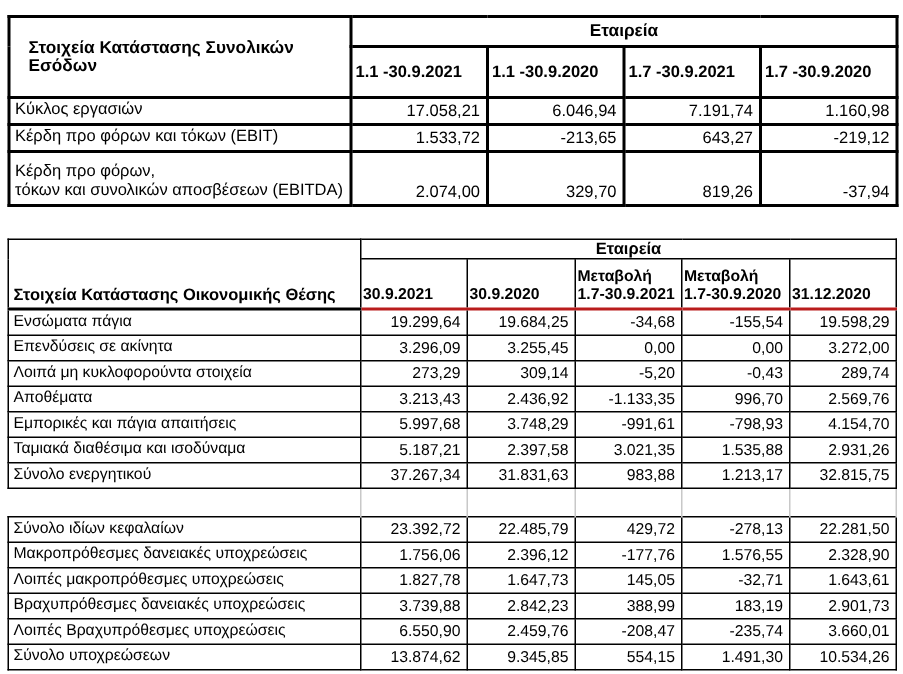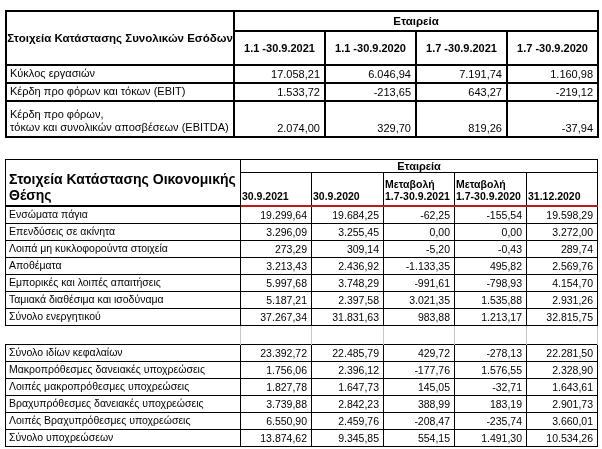--- a/index.html
+++ b/index.html
@@ -28,29 +28,29 @@
   }
   #t1 .group-head {
     height: 16px;
     font-weight: bold;
     text-align: center;
     font-size: 11.5px;
     padding: 1px 2px;
   }
   #t1 .label-head {
     font-weight: bold;
-    text-align: center;
+    text-align: left;
     vertical-align: middle;
     font-size: 11.5px;
-    padding: 2px 0;
+    padding: 2px 12px;
   }
   #t1 .col-head {
     height: 28px;
     font-weight: bold;
-    text-align: center;
+    text-align: left;
     vertical-align: middle;
     font-size: 11px;
     padding: 2px;
   }
   #t1 tbody tr { height: 14px; }
   #t1 tbody tr.tall { height: 36px; margin-top: 20px; }
   
   #t2 { margin-top: 21px; font-size: 10.5px; }
   #t2 th, #t2 td {
     border: 1px solid #000;
@@ -60,21 +60,21 @@
     font-weight: bold;
     text-align: center;
     font-size: 11px;
     border-bottom: 1px solid #000;
     padding: 0 2px;
   }
   #t2 .label-head {
     font-weight: bold;
     text-align: left;
     vertical-align: bottom;
-    font-size: 14px;
+    font-size: 11px;
     padding: 1px 3px 2px;
     border-bottom: 2px solid #000;
   }
   #t2 .col-head {
     height: 28px;
     font-weight: bold;
     text-align: left;
     vertical-align: bottom;
     font-size: 10.5px;
     padding: 1px 1px 3px;
@@ -183,21 +183,21 @@
           <th class="col-head">Μεταβολή
 1.7-30.9.2020</th>
           <th class="col-head">31.12.2020</th>
         </tr>
       </thead>
       <tbody>
         <tr>
           <td class="label">Ενσώματα πάγια</td>
           <td class="num">19.299,64</td>
           <td class="num">19.684,25</td>
-          <td class="num">-62,25</td>
+          <td class="num">-34,68</td>
           <td class="num">-155,54</td>
           <td class="num">19.598,29</td>
         </tr>
         <tr>
           <td class="label">Επενδύσεις σε ακίνητα</td>
           <td class="num">3.296,09</td>
           <td class="num">3.255,45</td>
           <td class="num">0,00</td>
           <td class="num">0,00</td>
           <td class="num">3.272,00</td>
@@ -208,25 +208,25 @@
           <td class="num">309,14</td>
           <td class="num">-5,20</td>
           <td class="num">-0,43</td>
           <td class="num">289,74</td>
         </tr>
         <tr>
           <td class="label">Αποθέματα</td>
           <td class="num">3.213,43</td>
           <td class="num">2.436,92</td>
           <td class="num">-1.133,35</td>
-          <td class="num">495,82</td>
+          <td class="num">996,70</td>
           <td class="num">2.569,76</td>
         </tr>
         <tr>
-          <td class="label">Εμπορικές και λοιπές απαιτήσεις</td>
+          <td class="label">Εμπορικές και πάγια απαιτήσεις</td>
           <td class="num">5.997,68</td>
           <td class="num">3.748,29</td>
           <td class="num">-991,61</td>
           <td class="num">-798,93</td>
           <td class="num">4.154,70</td>
         </tr>
         <tr>
           <td class="label">Ταμιακά διαθέσιμα και ισοδύναμα</td>
           <td class="num">5.187,21</td>
           <td class="num">2.397,58</td>

